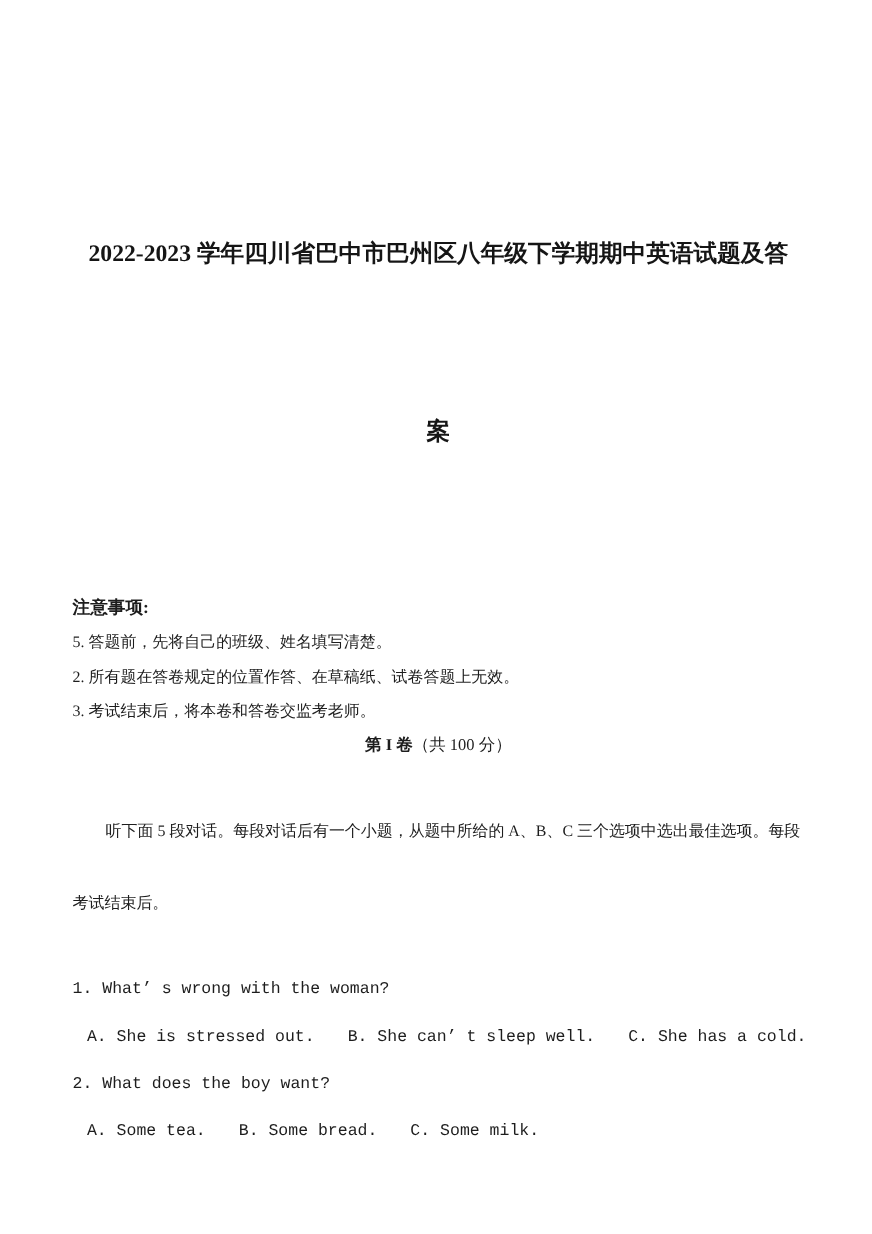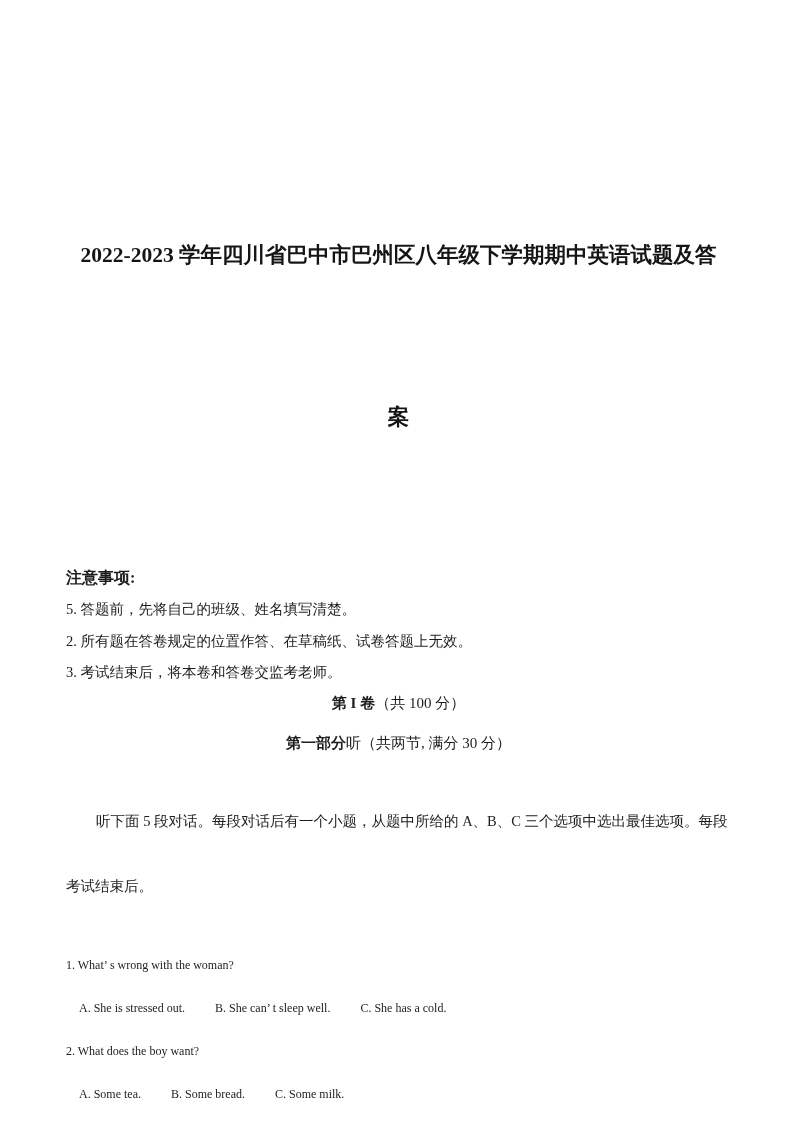--- a/index.html
+++ b/index.html
@@ -3,32 +3,32 @@
 <meta charset="utf-8">
 <style>
   html,body { margin:0; padding:0; background:#e8e8e8; }
   .page {
     position: relative;
     width: 793px;
     height: 1122px;
     margin: 0 auto;
     background: #ffffff;
     box-sizing: border-box;
-    padding: 120px 62px 0 66px;
+    padding: 95px 62px 0 66px;
     overflow: hidden;
     color: #1d1d1d;
   }
   .cn {
     font-family: "Liberation Serif", "DejaVu Serif", serif;
     font-size: 14.5px;
     white-space: pre;
   }
   .en {
-    font-family: Liberation Serif, serif;
-    font-size: 12px;
+    font-family: Liberation Mono, monospace;
+    font-size: 15px;
     white-space: pre;
   }
   .b { font-weight: bold; }
   .center { text-align: center; }
   .line { line-height: 20px; }
 
   .doc-title {
     font-family: "Liberation Serif", "DejaVu Serif", serif;
     font-size: 21.5px;
     font-weight: bold;
@@ -71,21 +71,20 @@
 
 
   <div class="cn notice-h b">注意事项:</div>
 
   <div class="cn note note-1">5. 答题前，先将自己的班级、姓名填写清楚。</div>
   <div class="cn note note-2">2. 所有题在答卷规定的位置作答、在草稿纸、试卷答题上无效。</div>
   <div class="cn note note-3">3. 考试结束后，将本卷和答卷交监考老师。</div>
 
   <div class="cn part-head center"><span class="b">第 I 卷</span><span>（共 100 分）</span></div>
 
-  <div class="cn listen-head center"><span class="b">第一部分</span><span>听（共两节, 满分 30 分）</span></div>
 
 
   <div class="cn intro">
     <div class="l1">听下面 5 段对话。每段对话后有一个小题，从题中所给的 A、B、C 三个选项中选出最佳选项。每段</div>
     <div>考试结束后。</div>
   </div>
 
   <div class="en q-text q-first">1. What’ s wrong with the woman?</div>
   <div class="en q-opts">
     <span>A. She is stressed out.</span>

